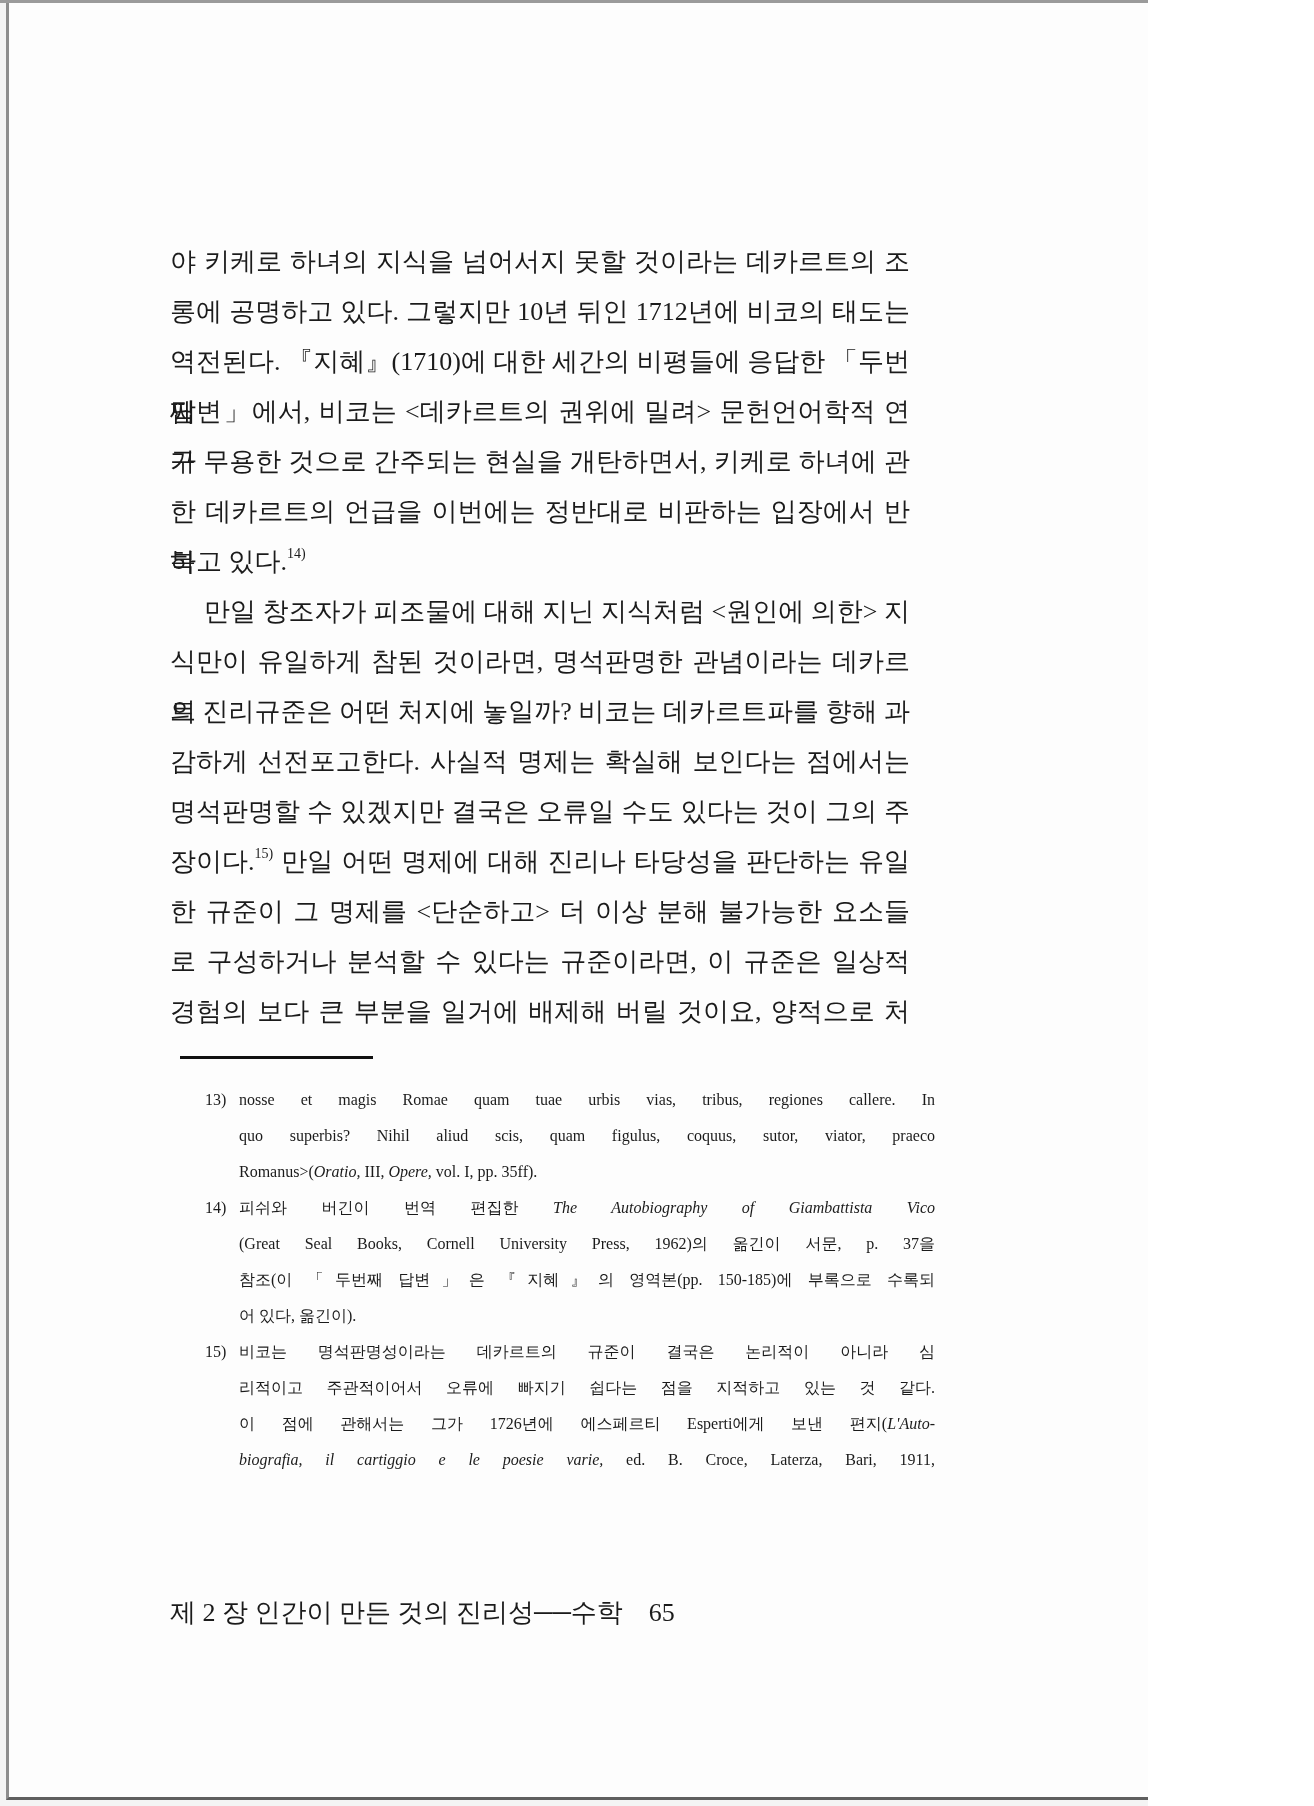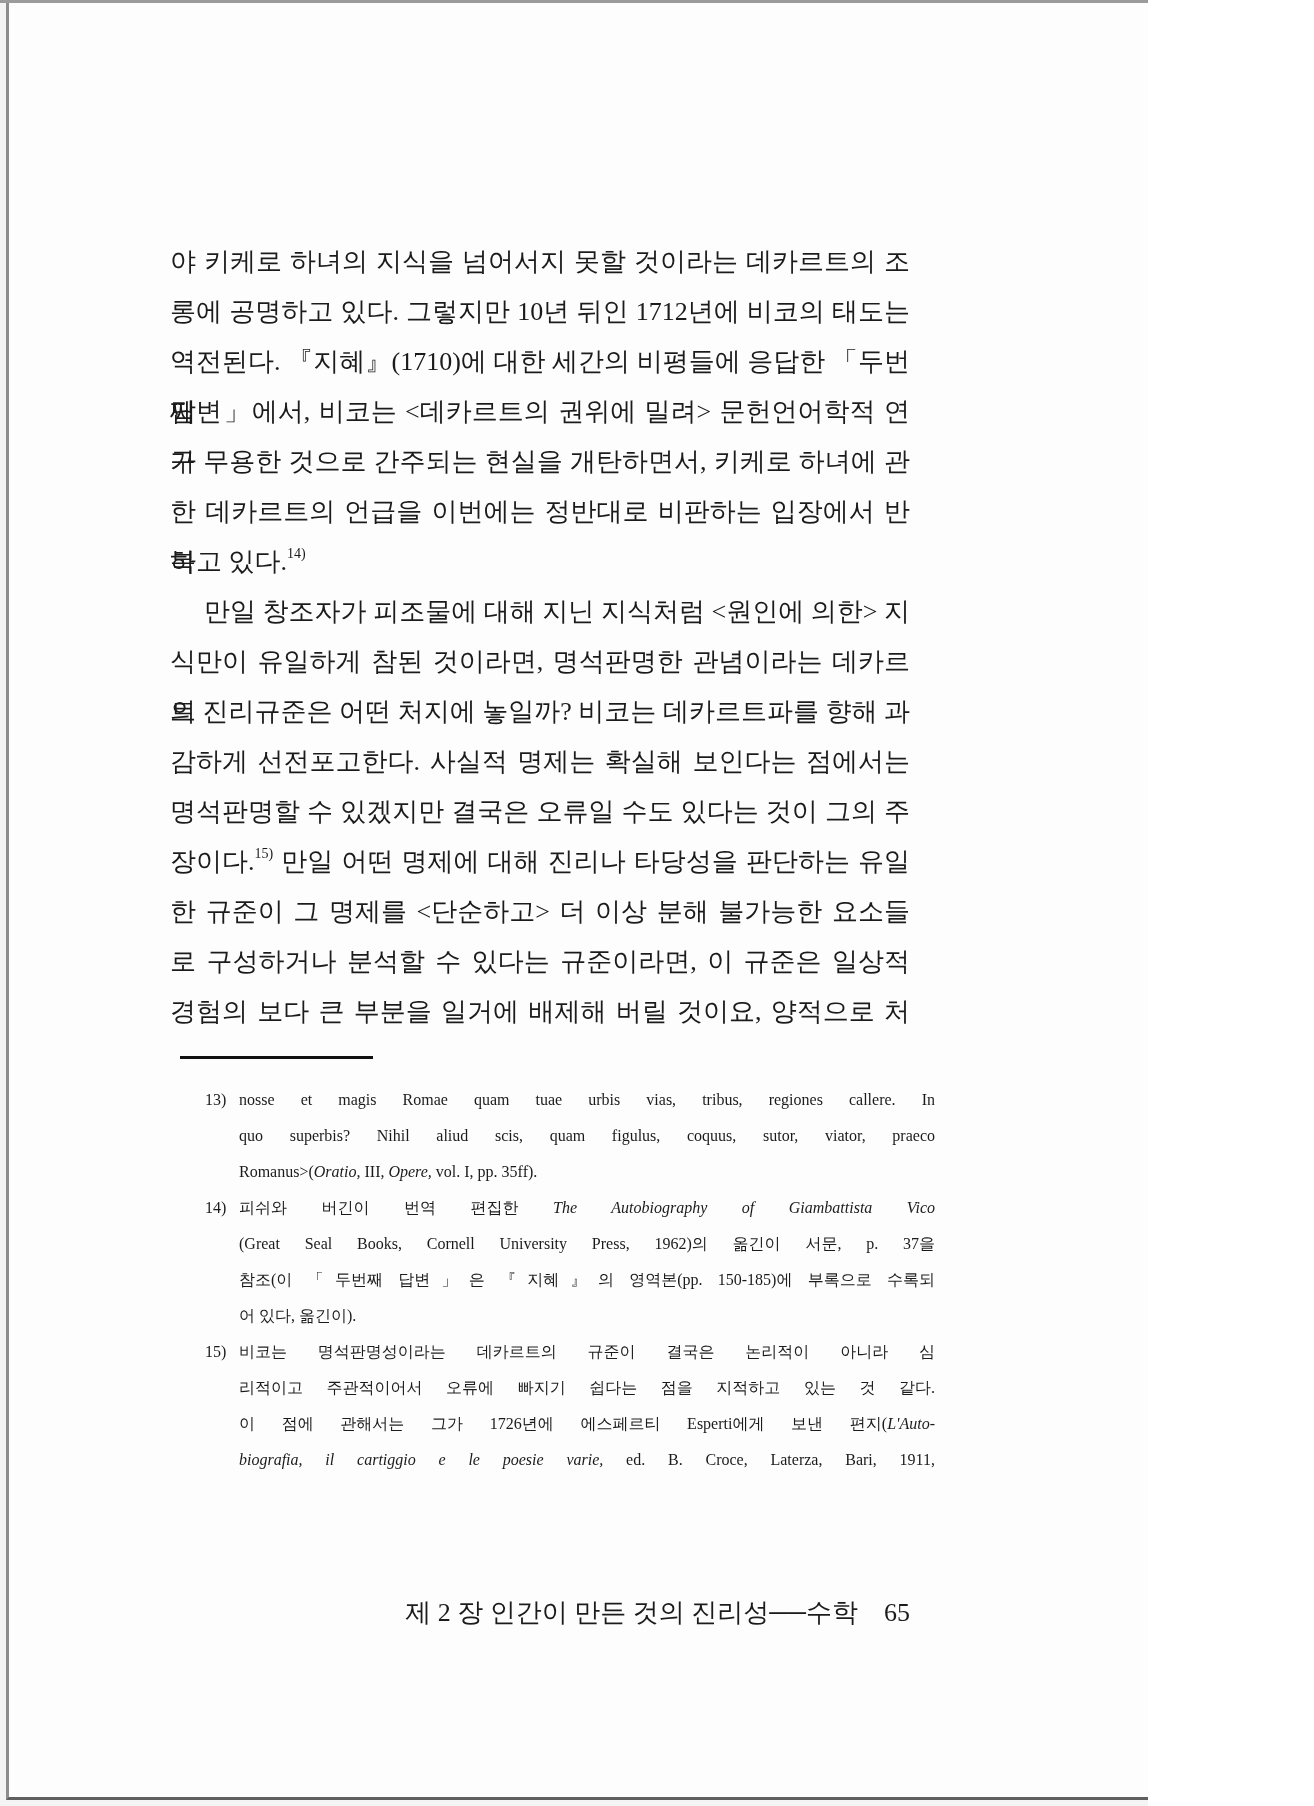--- a/index.html
+++ b/index.html
@@ -54,21 +54,21 @@
   .fn { position: relative; padding-left: 34px; }
   .fn-label { position: absolute; left: 0; top: 0; line-height: 36px; }
   .fline {
     height: 36px; line-height: 36px;
     text-align: justify; text-align-last: justify;
   }
   .fline.left { text-align: left; text-align-last: left; }
   .it { font-style: italic; }
   .footer {
     position: absolute; left: 170px; top: 1596px; width: 740px;
-    text-align: right; font-size: 26px; line-height: 34px;
+    text-align: left; font-size: 26px; line-height: 34px;
   }
   .pagenum { margin-left: 26px; }
 </style>
 </head>
 <body>
 
 <div class="canvas">
 
   <div class="topline"></div>
 

